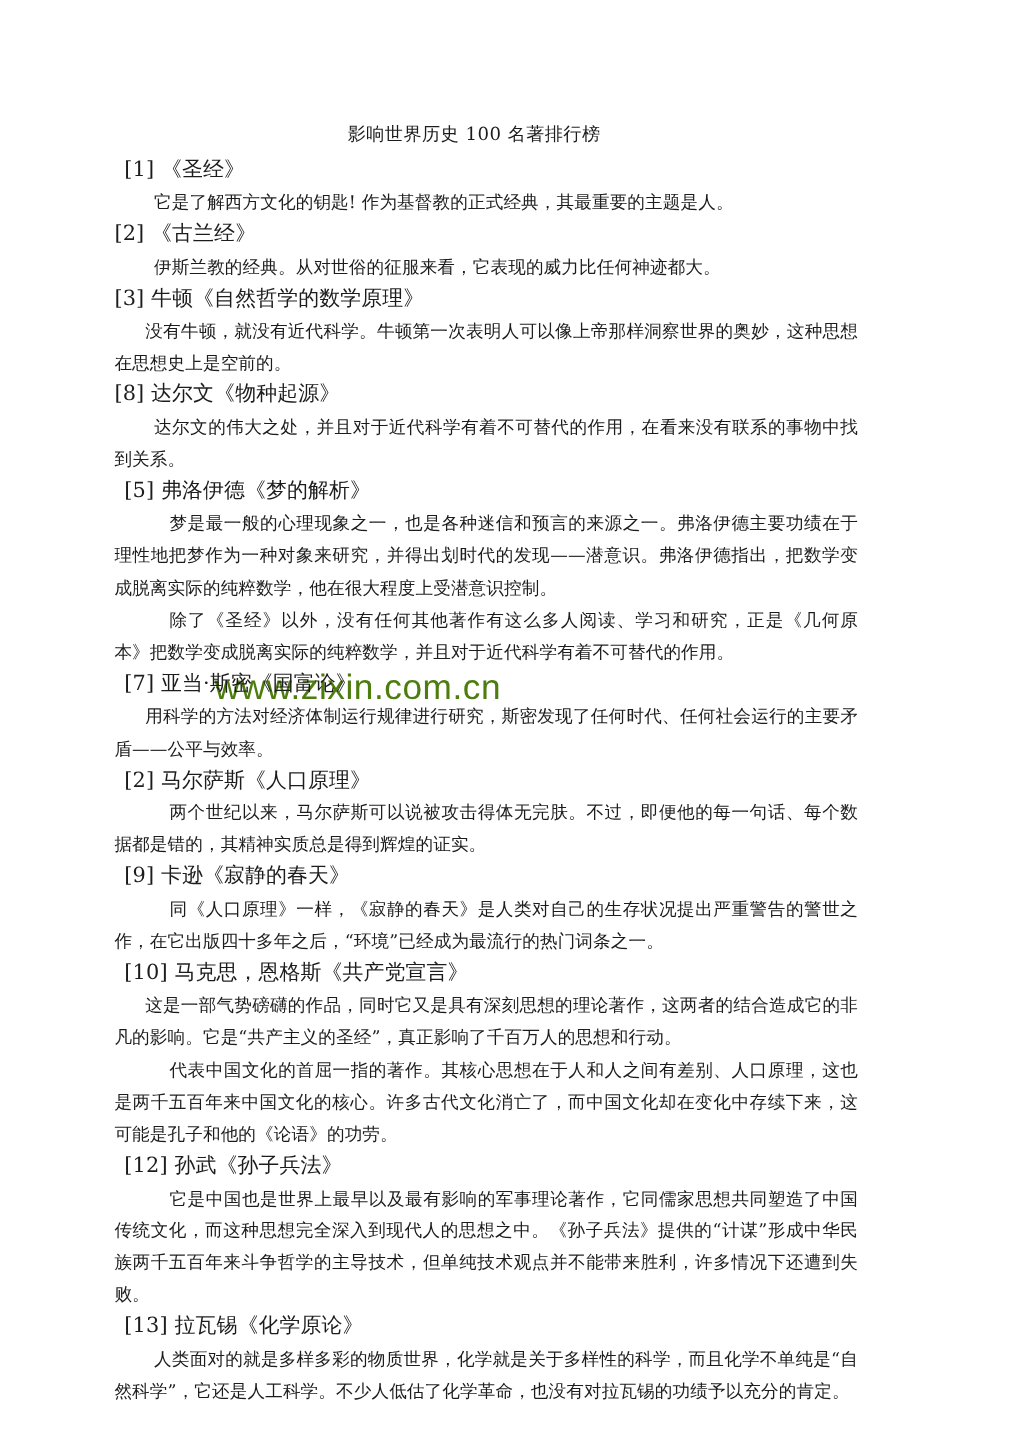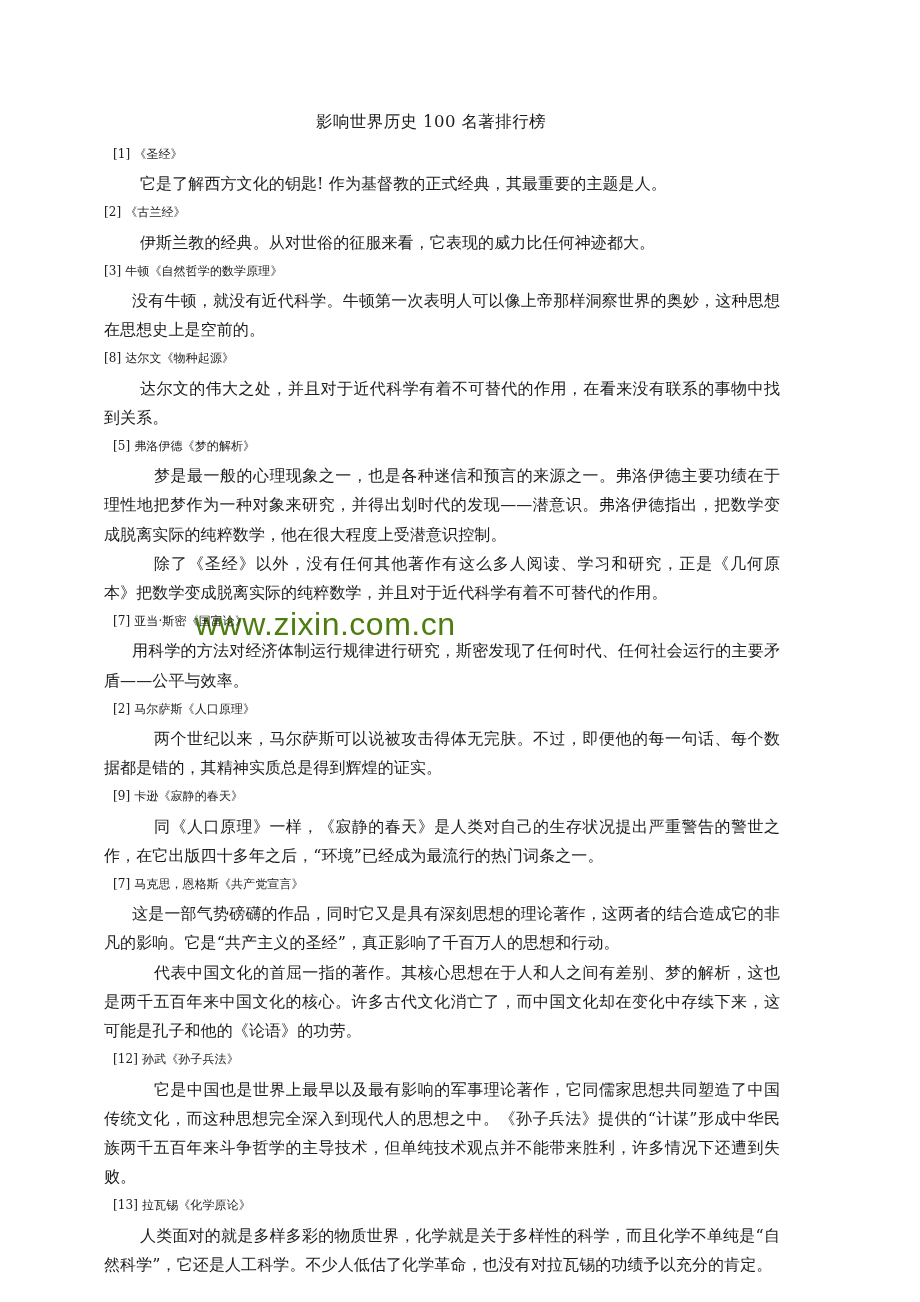--- a/index.html
+++ b/index.html
@@ -49,21 +49,21 @@
     line-height: 28px;
     margin: 0 0 4px 0;
     padding-right: 22px;
     font-weight: normal;
     letter-spacing: 0.4px;
   }
   .entry {
     margin: 0;
   }
   .entry-head {
-    font-size: 12px;
+    font-size: 19px;
     line-height: 29.2px;
     margin: 0;
     white-space: nowrap;
     letter-spacing: 0.1px;
   }
   .entry-head.ind0 { padding-left: 0px; }
   .entry-head.ind1 { padding-left: 9px; }
   .entry-body {
     font-size: 16px;
     line-height: 29.2px;
@@ -126,26 +126,26 @@
       <div class="entry-head ind1">[2] 马尔萨斯《人口原理》</div>
       <div class="entry-body in-lg">两个世纪以来，马尔萨斯可以说被攻击得体无完肤。不过，即便他的每一句话、每个数据都是错的，其精神实质总是得到辉煌的证实。</div>
     </div>
 
     <div class="entry">
       <div class="entry-head ind1">[9] 卡逊《寂静的春天》</div>
       <div class="entry-body in-lg">同《人口原理》一样，《寂静的春天》是人类对自己的生存状况提出严重警告的警世之作，在它出版四十多年之后，“环境”已经成为最流行的热门词条之一。</div>
     </div>
 
     <div class="entry">
-      <div class="entry-head ind1">[7] 马克思，恩格斯《共产党宣言》</div>
+      <div class="entry-head ind1">[10] 马克思，恩格斯《共产党宣言》</div>
       <div class="entry-body in-sm">这是一部气势磅礴的作品，同时它又是具有深刻思想的理论著作，这两者的结合造成它的非凡的影响。它是“共产主义的圣经”，真正影响了千百万人的思想和行动。</div>
     </div>
 
     <div class="entry">
-      <div class="entry-body in-lg">代表中国文化的首屈一指的著作。其核心思想在于人和人之间有差别、梦的解析，这也是两千五百年来中国文化的核心。许多古代文化消亡了，而中国文化却在变化中存续下来，这可能是孔子和他的《论语》的功劳。</div>
+      <div class="entry-body in-lg">代表中国文化的首屈一指的著作。其核心思想在于人和人之间有差别、人口原理，这也是两千五百年来中国文化的核心。许多古代文化消亡了，而中国文化却在变化中存续下来，这可能是孔子和他的《论语》的功劳。</div>
     </div>
 
     <div class="entry">
       <div class="entry-head ind1">[12] 孙武《孙子兵法》</div>
       <div class="entry-body in-lg">它是中国也是世界上最早以及最有影响的军事理论著作，它同儒家思想共同塑造了中国传统文化，而这种思想完全深入到现代人的思想之中。《孙子兵法》提供的“计谋”形成中华民族两千五百年来斗争哲学的主导技术，但单纯技术观点并不能带来胜利，许多情况下还遭到失败。</div>
     </div>
 
     <div class="entry">
       <div class="entry-head ind1">[13] 拉瓦锡《化学原论》</div>
       <div class="entry-body in-md">人类面对的就是多样多彩的物质世界，化学就是关于多样性的科学，而且化学不单纯是“自然科学”，它还是人工科学。不少人低估了化学革命，也没有对拉瓦锡的功绩予以充分的肯定。</div>

